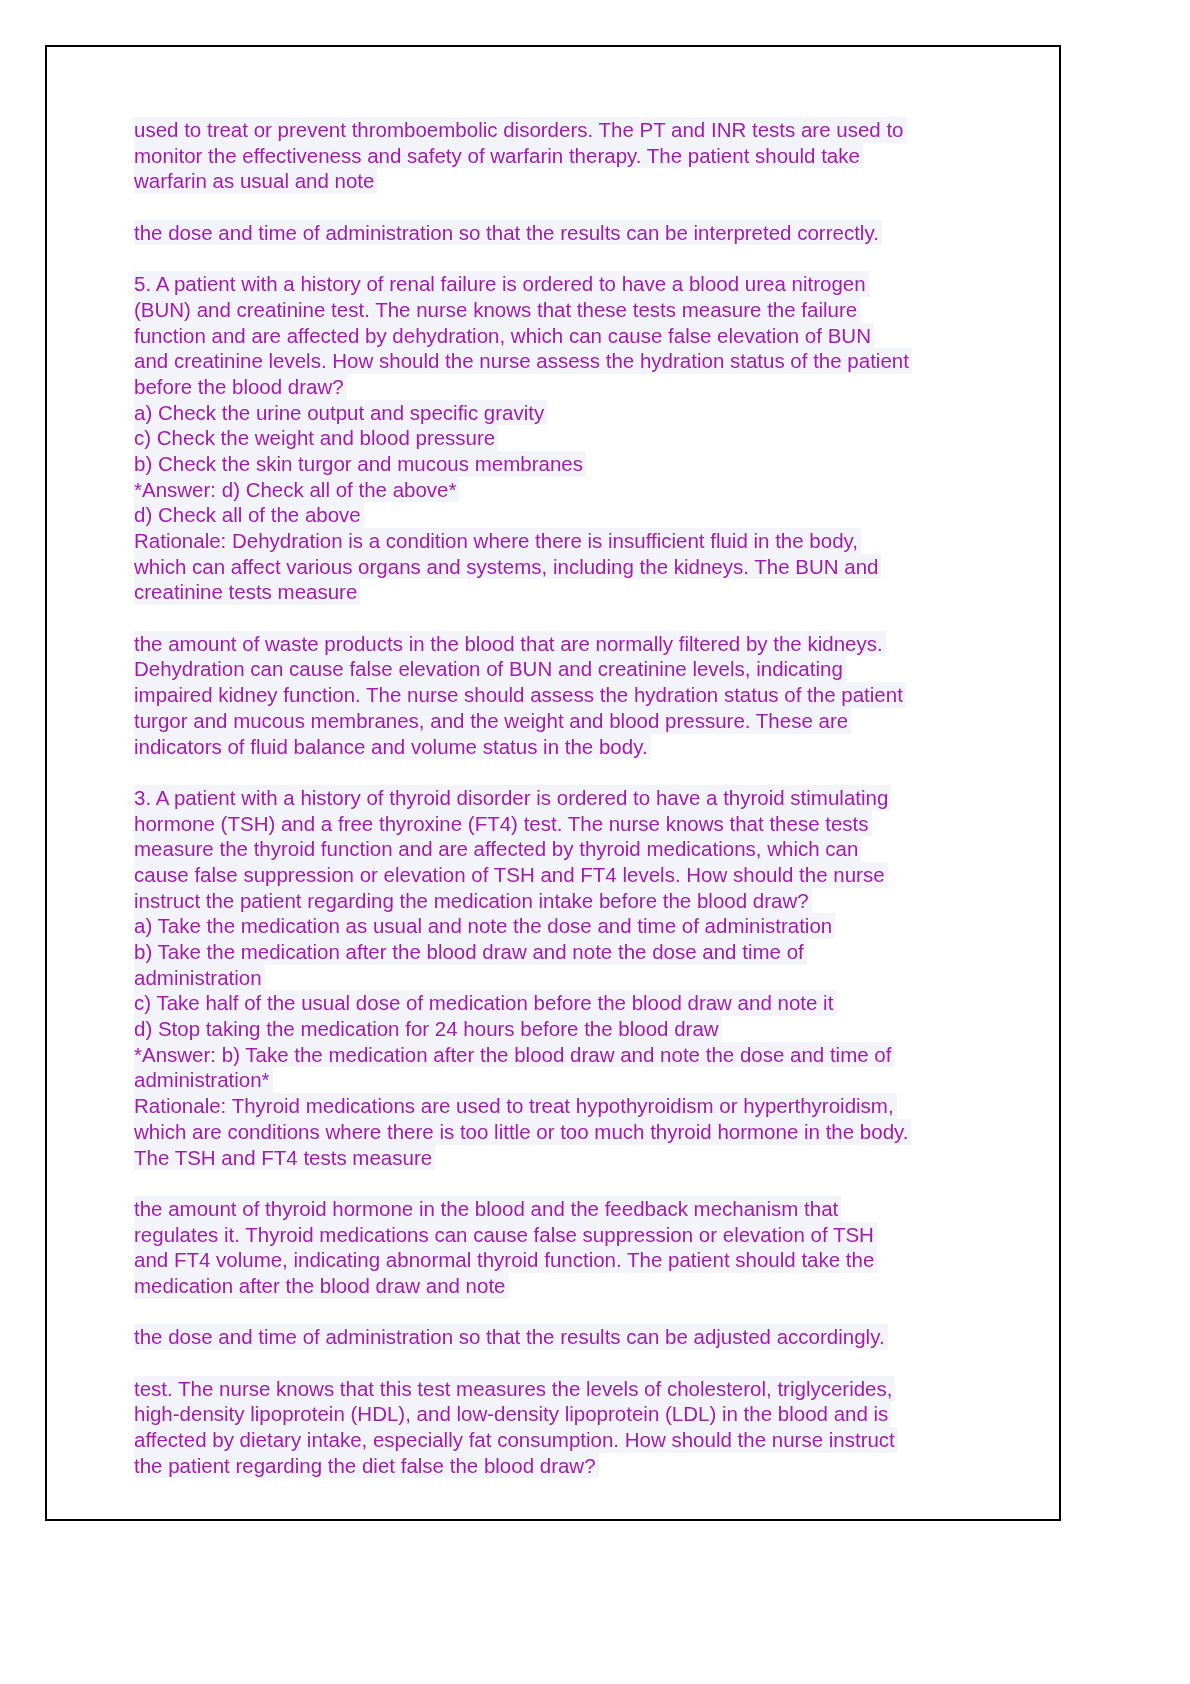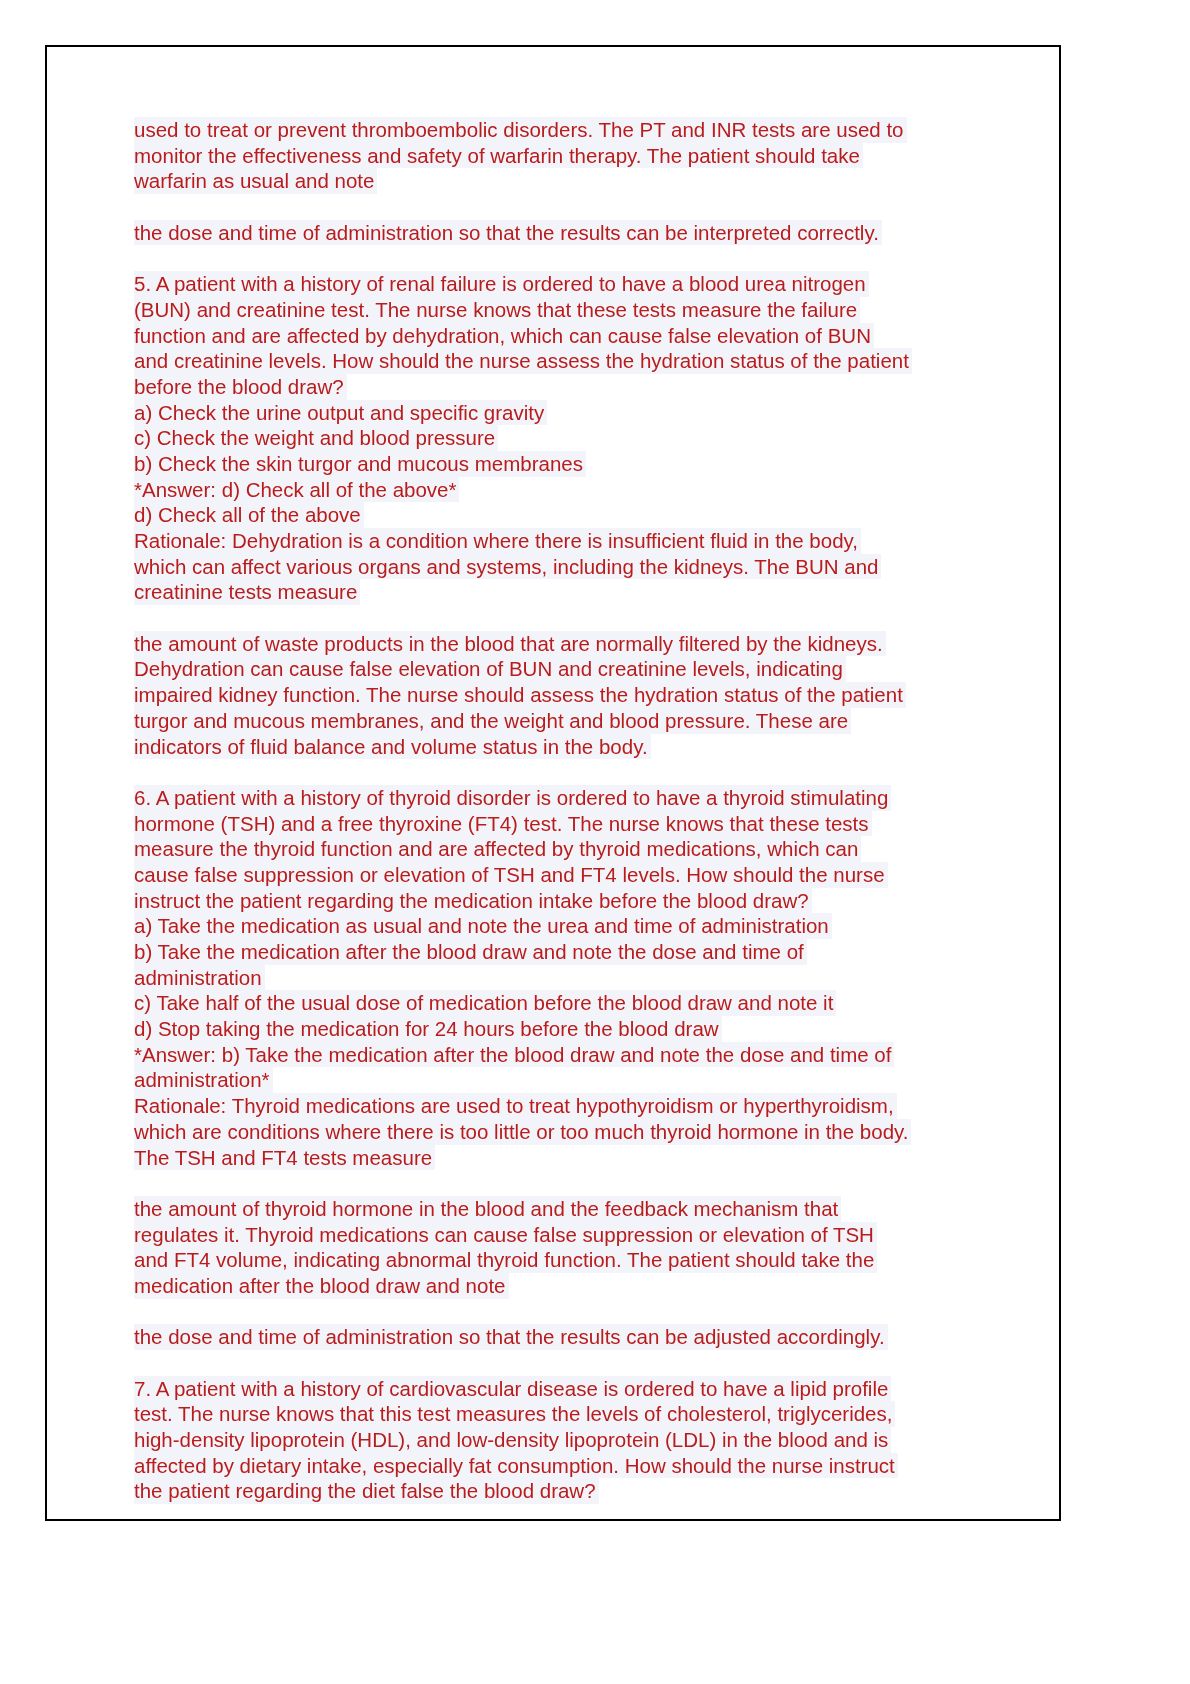--- a/index.html
+++ b/index.html
@@ -13,21 +13,21 @@
       z-index: 2;
       pointer-events: none;
     }
     .content {
       position: absolute;
       left: 134px; top: 117px;
       width: 880px;
       font-family: "Liberation Sans", sans-serif;
       font-size: 20.5px;
       line-height: 25.7px;
-      color: #b91c1c;
+      color: #a21caf;
       z-index: 1;
     }
     .line {
       display: block;
       height: 25.7px;
       white-space: pre;
     }
     .line span {
       background: #f3f4f9;
       padding-right: 3px;
@@ -61,41 +61,40 @@
     <div class="line"><span>Rationale: Dehydration is a condition where there is insufficient fluid in the body,</span></div>
     <div class="line"><span>which can affect various organs and systems, including the kidneys. The BUN and</span></div>
     <div class="line"><span>creatinine tests measure</span></div>
     <div class="blank"></div>
     <div class="line"><span>the amount of waste products in the blood that are normally filtered by the kidneys.</span></div>
     <div class="line"><span>Dehydration can cause false elevation of BUN and creatinine levels, indicating</span></div>
     <div class="line"><span>impaired kidney function. The nurse should assess the hydration status of the patient</span></div>
     <div class="line"><span>turgor and mucous membranes, and the weight and blood pressure. These are</span></div>
     <div class="line"><span>indicators of fluid balance and volume status in the body.</span></div>
     <div class="blank"></div>
-    <div class="line"><span>6. A patient with a history of thyroid disorder is ordered to have a thyroid stimulating</span></div>
+    <div class="line"><span>3. A patient with a history of thyroid disorder is ordered to have a thyroid stimulating</span></div>
     <div class="line"><span>hormone (TSH) and a free thyroxine (FT4) test. The nurse knows that these tests</span></div>
     <div class="line"><span>measure the thyroid function and are affected by thyroid medications, which can</span></div>
     <div class="line"><span>cause false suppression or elevation of TSH and FT4 levels. How should the nurse</span></div>
     <div class="line"><span>instruct the patient regarding the medication intake before the blood draw?</span></div>
-    <div class="line"><span>a) Take the medication as usual and note the urea and time of administration</span></div>
+    <div class="line"><span>a) Take the medication as usual and note the dose and time of administration</span></div>
     <div class="line"><span>b) Take the medication after the blood draw and note the dose and time of</span></div>
     <div class="line"><span>administration</span></div>
     <div class="line"><span>c) Take half of the usual dose of medication before the blood draw and note it</span></div>
     <div class="line"><span>d) Stop taking the medication for 24 hours before the blood draw</span></div>
     <div class="line"><span>*Answer: b) Take the medication after the blood draw and note the dose and time of</span></div>
     <div class="line"><span>administration*</span></div>
     <div class="line"><span>Rationale: Thyroid medications are used to treat hypothyroidism or hyperthyroidism,</span></div>
     <div class="line"><span>which are conditions where there is too little or too much thyroid hormone in the body.</span></div>
     <div class="line"><span>The TSH and FT4 tests measure</span></div>
     <div class="blank"></div>
     <div class="line"><span>the amount of thyroid hormone in the blood and the feedback mechanism that</span></div>
     <div class="line"><span>regulates it. Thyroid medications can cause false suppression or elevation of TSH</span></div>
     <div class="line"><span>and FT4 volume, indicating abnormal thyroid function. The patient should take the</span></div>
     <div class="line"><span>medication after the blood draw and note</span></div>
     <div class="blank"></div>
     <div class="line"><span>the dose and time of administration so that the results can be adjusted accordingly.</span></div>
     <div class="blank"></div>
-    <div class="line"><span>7. A patient with a history of cardiovascular disease is ordered to have a lipid profile</span></div>
     <div class="line"><span>test. The nurse knows that this test measures the levels of cholesterol, triglycerides,</span></div>
     <div class="line"><span>high-density lipoprotein (HDL), and low-density lipoprotein (LDL) in the blood and is</span></div>
     <div class="line"><span>affected by dietary intake, especially fat consumption. How should the nurse instruct</span></div>
     <div class="line"><span>the patient regarding the diet false the blood draw?</span></div>
   </div>
 
 </body></html>

